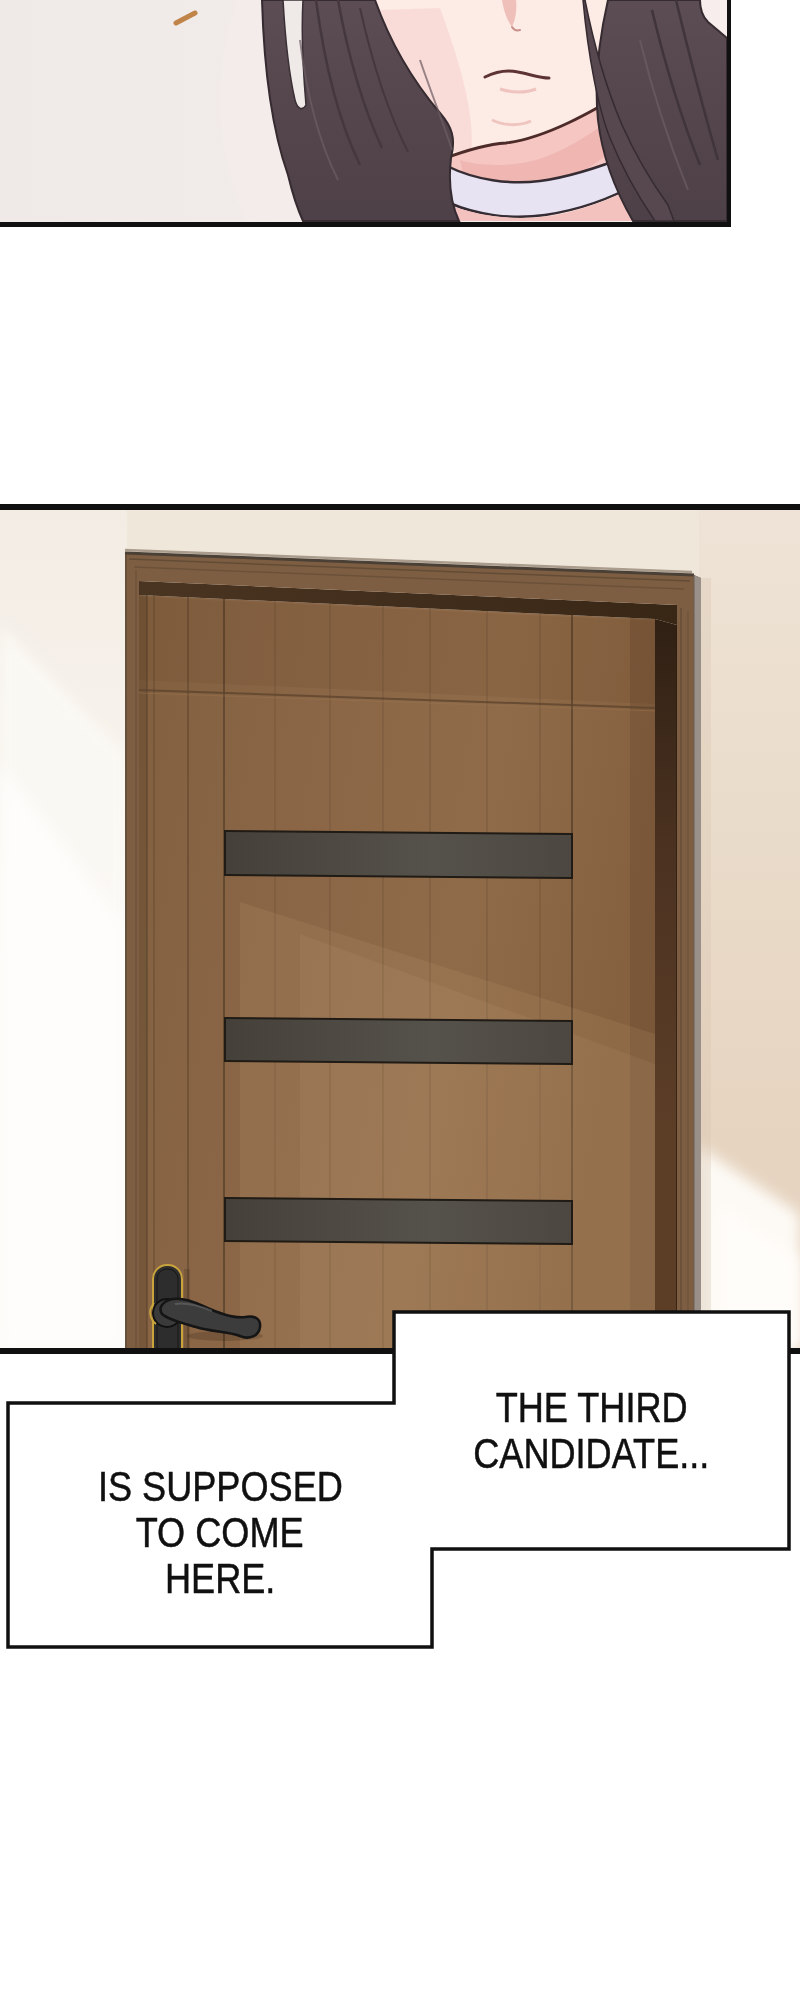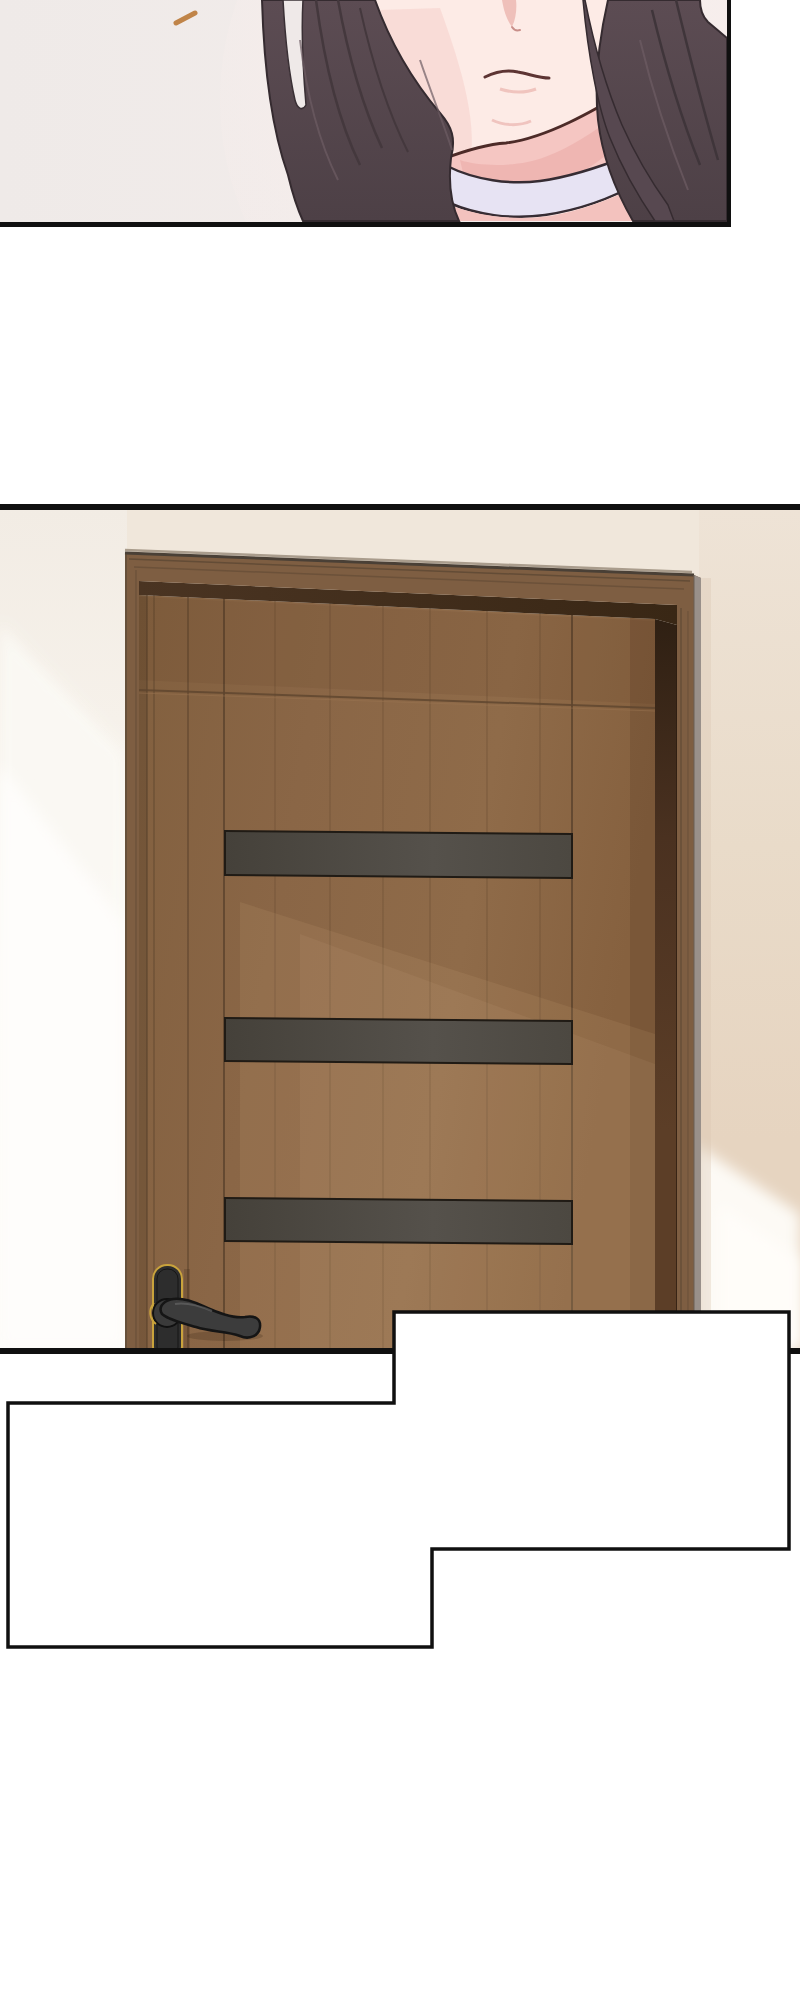--- a/index.html
+++ b/index.html
@@ -223,15 +223,24 @@
           <path d="M175,800 C188,798 200,802 212,807" stroke="#6a6a6a" stroke-width="2" fill="none" opacity="0.6"></path>
         </g>
       </g>
     </svg>
   </div>
 
   <svg id="bubble-outline" viewBox="0 0 800 360">
     <path d="M394,12 L789,12 L789,249 L432,249 L432,347 L8,347 L8,103 L394,103 Z" style="fill:var(--color-bubble-bg,#ffffff)" stroke="var(--color-ink,#101010)" stroke-width="3.5"></path>
   </svg>
 
-
+  <div id="bubble-right-text" class="bubble-text">
+    <div class="tline">THE THIRD</div>
+    <div class="tline">CANDIDATE...</div>
+  </div>
+
+  <div id="bubble-left-text" class="bubble-text">
+    <div class="tline">IS SUPPOSED</div>
+    <div class="tline">TO COME</div>
+    <div class="tline">HERE.</div>
+  </div>
 
 </div>
 
 </body></html>

